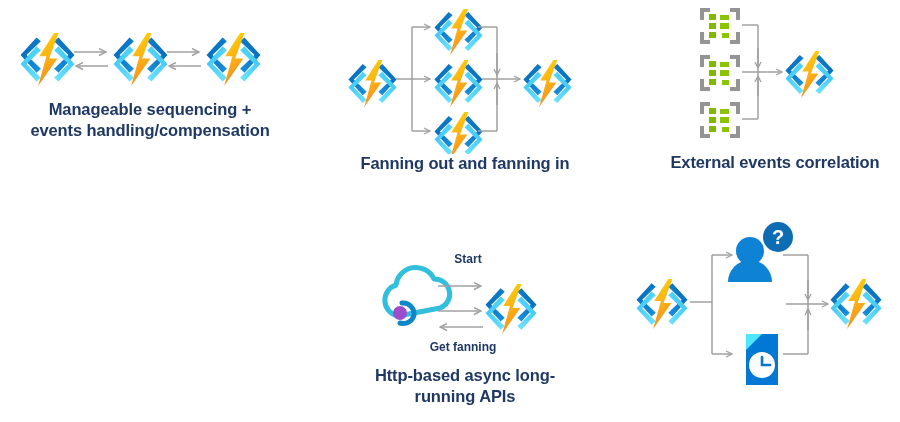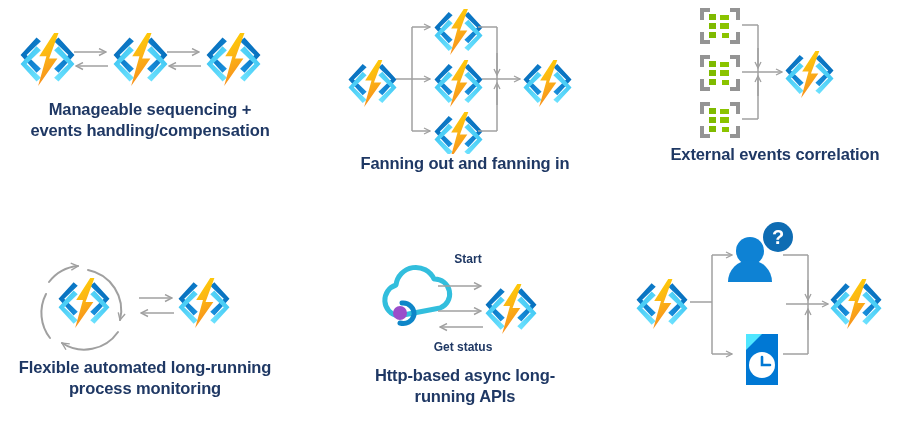--- a/index.html
+++ b/index.html
@@ -201,51 +201,23 @@
         <line x1="108" y1="25" x2="108" y2="119" stroke="#a0a0a0" stroke-width="1.5"></line>
         <line x1="92" y1="72" x2="132" y2="72" stroke="#a0a0a0" stroke-width="1.5" marker-end="url(#arrHs)"></line>
         <line x1="108" y1="48" x2="108" y2="68" stroke="#a0a0a0" stroke-width="1.5" marker-end="url(#arrHs)"></line>
         <line x1="108" y1="96" x2="108" y2="76" stroke="#a0a0a0" stroke-width="1.5" marker-end="url(#arrHs)"></line>
       </g>
 
       <g transform="translate(135,50) scale(0.49)">
         <use href="#azfn"></use>
       </g>
     </svg>
-    <div class="caption" style="left:0px; top:144px; width:250px;text-align:center;">External events correlation</div>
-  </div>
-
-  <div class="panel" style="left:0px; top:250px; width:290px; height:172px;">
-    <svg class="art-svg" width="290" height="115" viewBox="0 0 290 115">
-
-      <g fill="none" stroke="#a0a0a0" stroke-width="2" stroke-linecap="round">
-        <path d="M49 32 A41 41 0 0 1 78 16" marker-end="url(#arrH)"></path>
-        <path d="M88 20 A41 41 0 0 1 120 70" marker-end="url(#arrH)"></path>
-        <path d="M118 82 A41 41 0 0 1 62 93" marker-end="url(#arrH)"></path>
-        <path d="M50 88 A41 41 0 0 1 46 44"></path>
-      </g>
-
-      <g transform="translate(58,27) scale(0.52)">
-        <use href="#azfn"></use>
-      </g>
-
-      <g>
-        <line x1="139" y1="48" x2="172" y2="48" stroke="#a0a0a0" stroke-width="1.5" marker-end="url(#arrH)"></line>
-      </g>
-      <g>
-        <line x1="174" y1="63" x2="141" y2="63" stroke="#a0a0a0" stroke-width="1.5" marker-end="url(#arrH)"></line>
-      </g>
-
-      <g transform="translate(178,27) scale(0.52)">
-        <use href="#azfn"></use>
-      </g>
-    </svg>
-    <div class="caption" style="left:0px; top:107px; width:290px;">Flexible automated long-running
-process monitoring</div>
-  </div>
+    <div class="caption" style="left:0px; top:152px; width:250px;text-align:center;">External events correlation</div>
+  </div>
+
 
   <div class="panel" style="left:340px; top:245px; width:250px; height:177px;">
     <svg class="art-svg" width="250" height="120" viewBox="0 0 250 120">
 
       <g>
         <path d="M58 71 a16 16 0 0 1 -2 -31 a20 20 0 0 1 38 -6 a15 15 0 0 1 6 29 Z" fill="none" stroke="#32bedd" stroke-width="5" stroke-linejoin="round"></path>
         <path d="M62 58 a11 11 0 0 1 12 12 a11 11 0 0 1 -14 8" fill="none" stroke="#0e86c8" stroke-width="5" stroke-linecap="round"></path>
         <circle cx="60" cy="68" r="7" fill="#9b4dca"></circle>
       </g>
 
@@ -259,21 +231,21 @@
 
       <g>
         <line x1="143" y1="82" x2="100" y2="82" stroke="#a0a0a0" stroke-width="1.5" marker-end="url(#arrH)"></line>
       </g>
 
       <g transform="translate(145,38) scale(0.52)">
         <use href="#azfn"></use>
       </g>
     </svg>
     <div class="mini-label" style="left:88px; top:7px; width:80px;">Start</div>
-    <div class="mini-label" style="left:68px; top:95px; width:110px;">Get status</div>
+    <div class="mini-label" style="left:68px; top:95px; width:110px;">Get fanning</div>
     <div class="caption" style="left:0px; top:120px; width:250px;">Http-based async long-
 running APIs</div>
   </div>
 
   <div class="panel" style="left:620px; top:210px; width:280px; height:212px;">
     <svg class="art-svg" width="280" height="180" viewBox="0 0 280 180">
 
       <g transform="translate(16,68) scale(0.52)">
         <use href="#azfn"></use>
       </g>

